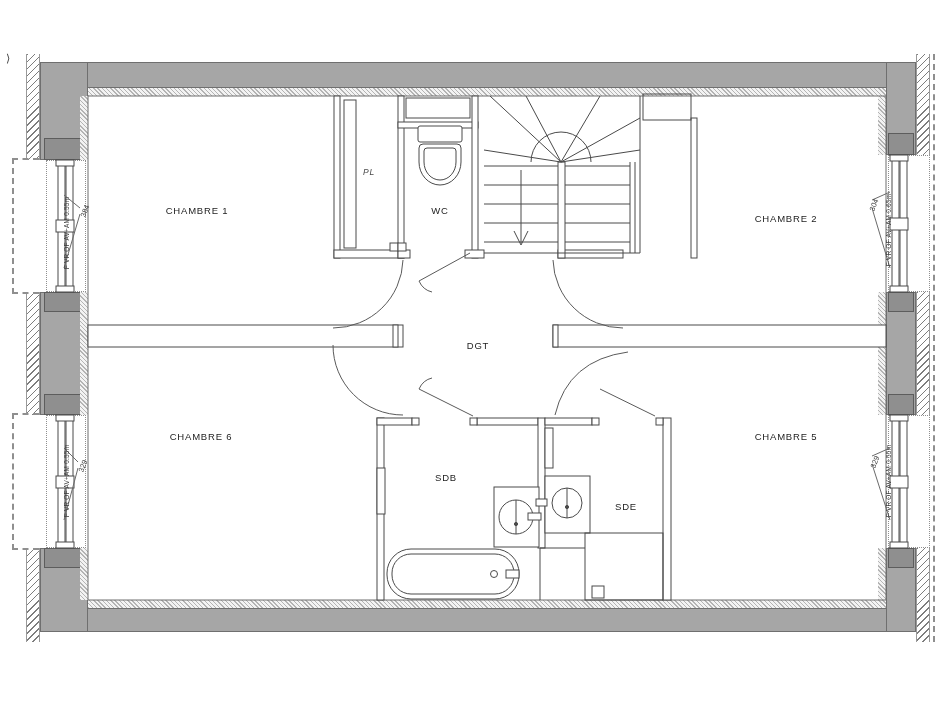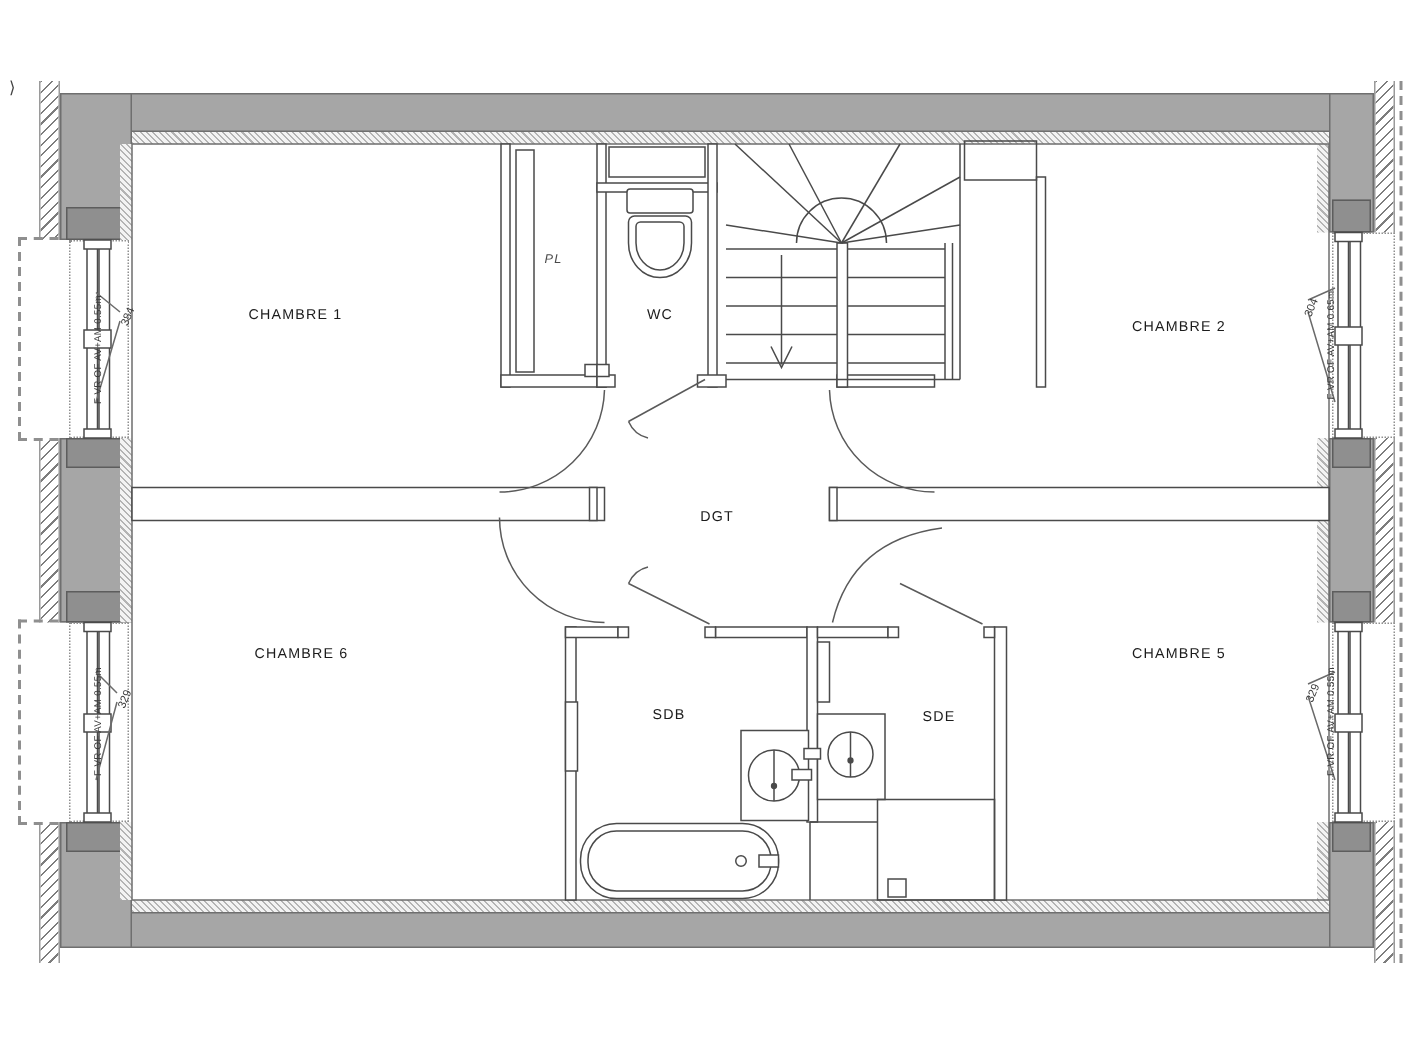--- a/index.html
+++ b/index.html
@@ -227,21 +227,21 @@
   </svg>
 
   <div class="room-label" style="left:197px;top:198px;">CHAMBRE 1</div>
   <div class="room-label" style="left:786px;top:206px;">CHAMBRE 2</div>
   <div class="room-label" style="left:786px;top:424px;">CHAMBRE 5</div>
   <div class="room-label" style="left:201px;top:424px;">CHAMBRE 6</div>
   <div class="small-label" style="left:369px;top:172px;font-style:italic;">PL</div>
   <div class="room-label" style="left:440px;top:198px;">WC</div>
   <div class="room-label" style="left:478px;top:333px;">DGT</div>
   <div class="room-label" style="left:446px;top:465px;">SDB</div>
-  <div class="room-label" style="left:626px;top:466px;">SDE</div>
+  <div class="room-label" style="left:626px;top:494px;">SDE</div>
 
   <div class="win-label" style="left:66px;top:233px;">F VR OF AV+AM 0.55m</div>
   <div class="win-dim" style="left:85px;top:211px;">384</div>
   <div class="win-label" style="left:66px;top:481px;">F VR OF AV+AM 0.55m</div>
   <div class="win-dim" style="left:83px;top:466px;">329</div>
   <div class="win-label" style="left:888px;top:230px;">F VR OF AV+AM 0.65m</div>
   <div class="win-dim" style="left:874px;top:205px;">304</div>
   <div class="win-label" style="left:888px;top:481px;">F VR OF AV+AM 0.55m</div>
   <div class="win-dim" style="left:875px;top:462px;">329</div>
 

